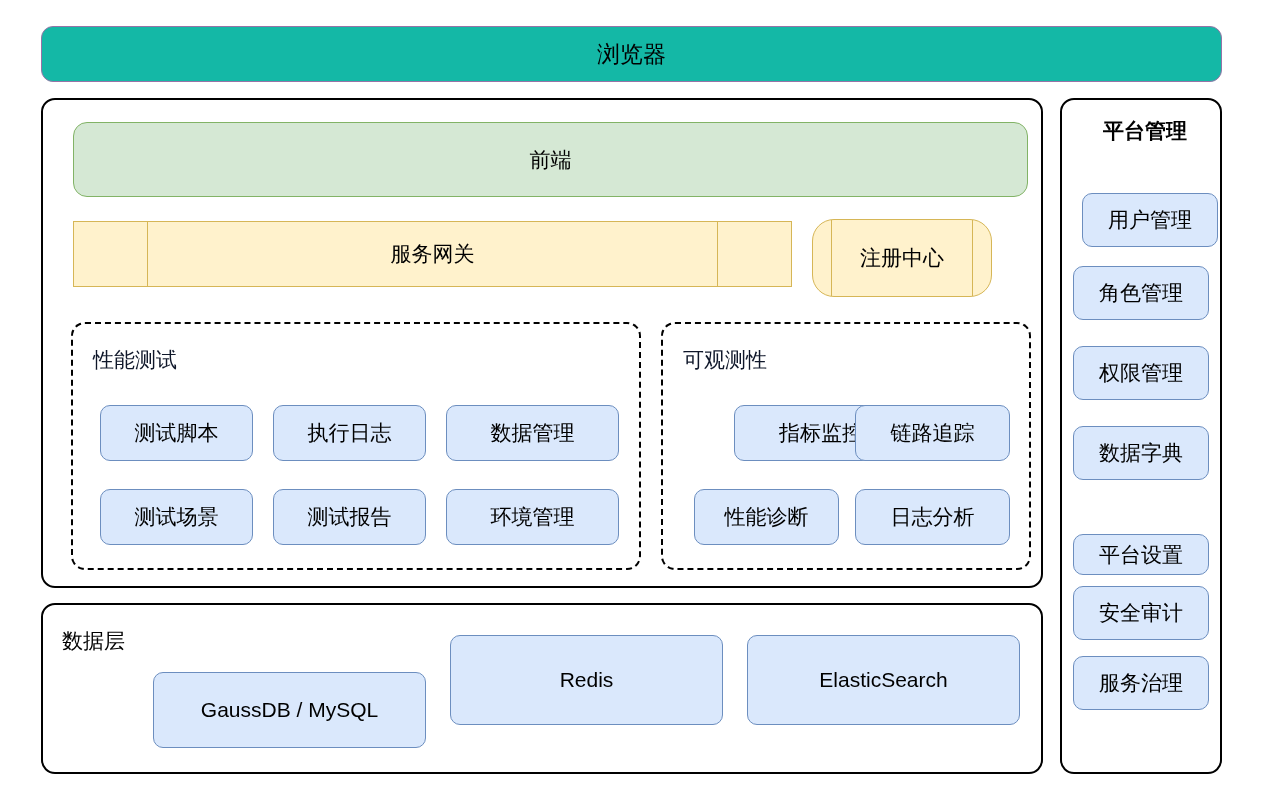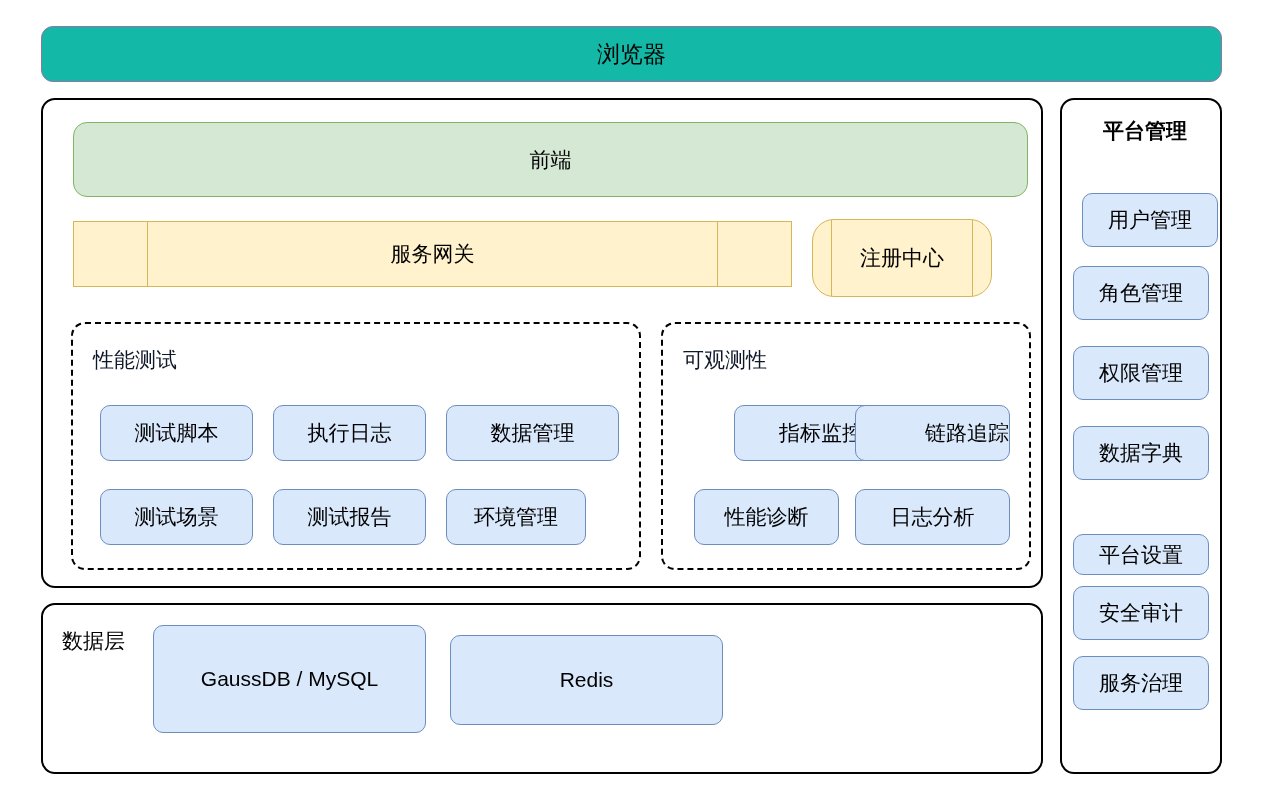--- a/index.html
+++ b/index.html
@@ -151,51 +151,54 @@
   </div>
   <div class="box blue-chip" style="left:446px; top:405px; width:173px; height:56px;">
     <span>数据管理</span>
   </div>
   <div class="box blue-chip" style="left:100px; top:489px; width:153px; height:56px;">
     <span>测试场景</span>
   </div>
   <div class="box blue-chip" style="left:273px; top:489px; width:153px; height:56px;">
     <span>测试报告</span>
   </div>
-  <div class="box blue-chip" style="left:446px; top:489px; width:140px; height:56px;">
+  <div class="box blue-chip" style="left:446px; top:489px; width:173px; height:56px;">
     <span>环境管理</span>
   </div>
 
   <div class="dashed-group" style="left:661px; top:322px; width:370px; height:248px;"></div>
 
   <div class="group-title" style="left:683px; top:346px;">可观测性</div>
 
   <div class="box blue-chip" style="left:694px; top:405px; width:174px; height:56px;margin-left:40px;">
     <span>指标监控</span>
   </div>
-  <div class="box blue-chip" style="left:855px; top:405px; width:155px; height:56px;justify-content:flex-end;">
+  <div class="box blue-chip" style="left:855px; top:405px; width:155px; height:56px;">
     <span>链路追踪</span>
   </div>
   <div class="box blue-chip" style="left:694px; top:489px; width:145px; height:56px;">
     <span>性能诊断</span>
   </div>
   <div class="box blue-chip" style="left:855px; top:489px; width:155px; height:56px;">
     <span>日志分析</span>
   </div>
 
   <div class="box container-box" style="left:41px; top:603px; width:1002px; height:171px;"></div>
 
   <div class="layer-label" style="left:62px; top:627px;">数据层</div>
 
-  <div class="box blue-chip" style="left:153px; top:625px; width:273px; height:108px;">
+  <div class="box blue-chip" style="left:153px; top:672px; width:273px; height:76px;">
     <span>GaussDB / MySQL</span>
   </div>
   <div class="box blue-chip" style="left:450px; top:635px; width:273px; height:90px;">
     <span>Redis</span>
   </div>
+  <div class="box blue-chip" style="left:747px; top:635px; width:273px; height:90px;">
+    <span>ElasticSearch</span>
+  </div>
 
   <div class="box container-box" style="left:1060px; top:98px; width:162px; height:676px;"></div>
 
   <div class="sidebar-title" style="left:1056px; top:117px; width:178px;font-weight:bold;">平台管理</div>
 
   <div class="box blue-chip" style="left:1073px; top:193px; width:136px; height:54px;margin-left:9px;">
     <span>用户管理</span>
   </div>
   <div class="box blue-chip" style="left:1073px; top:266px; width:136px; height:54px;">
     <span>角色管理</span>

